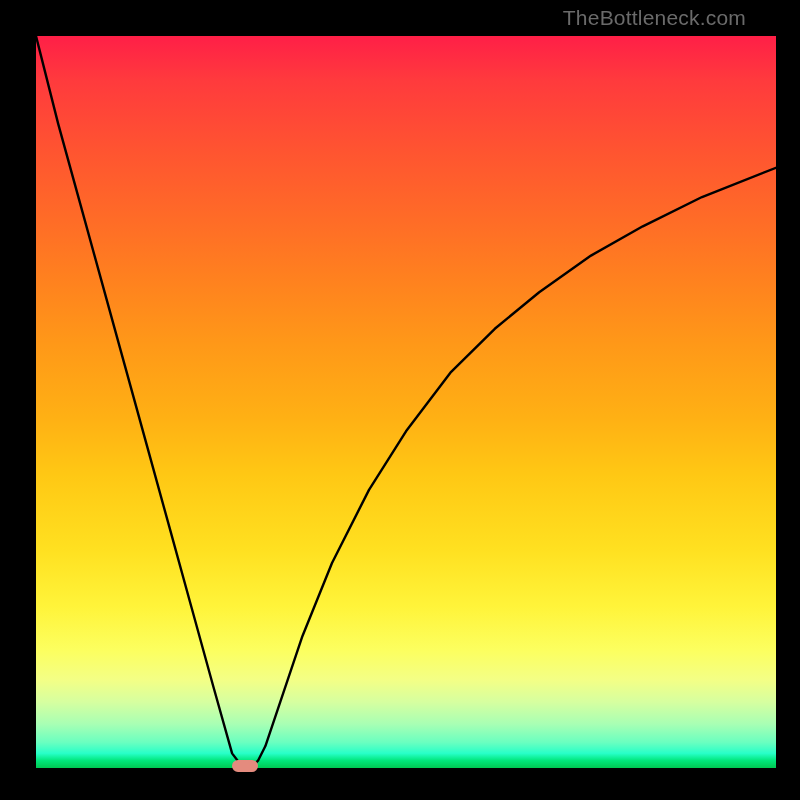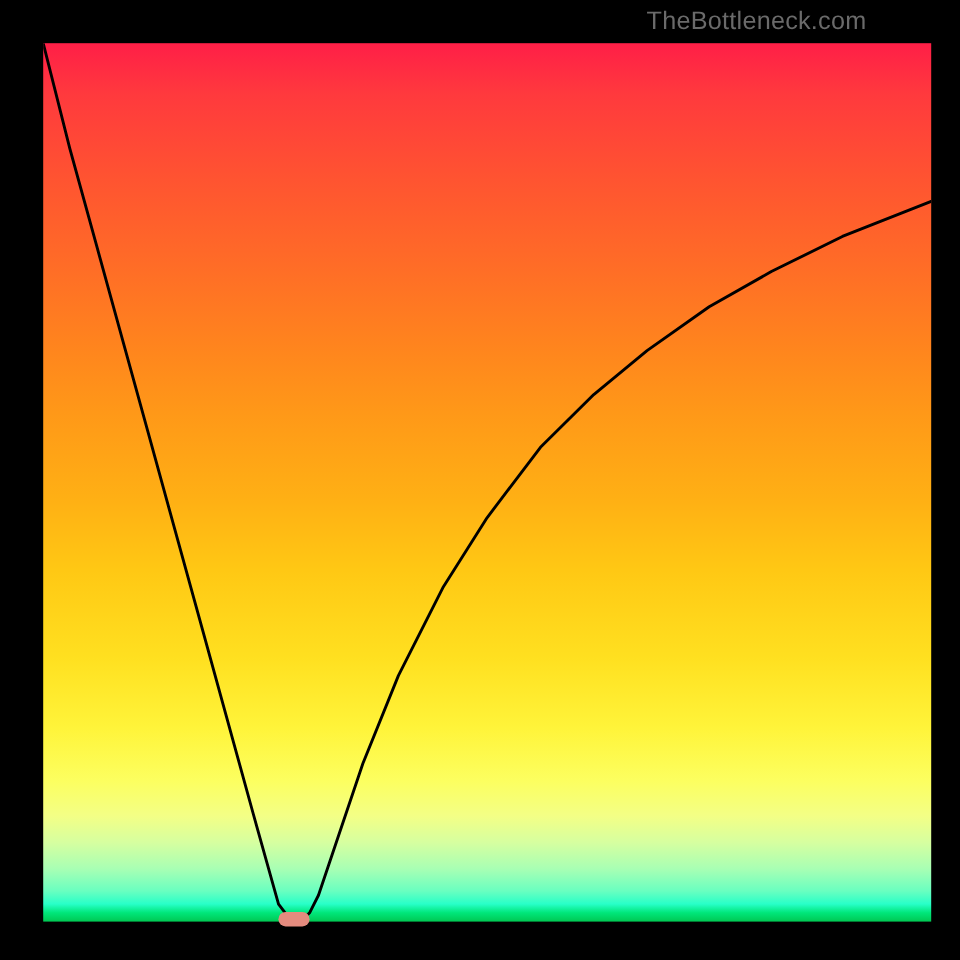--- a/index.html
+++ b/index.html
@@ -11,20 +11,21 @@
     background: #000;
     font-family: Arial, Helvetica, sans-serif;
   }
   .frame {
     position: absolute;
     left: 0;
     top: 0;
     width: 736px;
     height: 800px;
     background: #000;
+    padding-left: 24px;
   }
   .plot-area {
     position: absolute;
     
     left: 36px;
     top: 36px;
     width: 740px;   
     height: 732px;  
     background: linear-gradient(
       to bottom,

